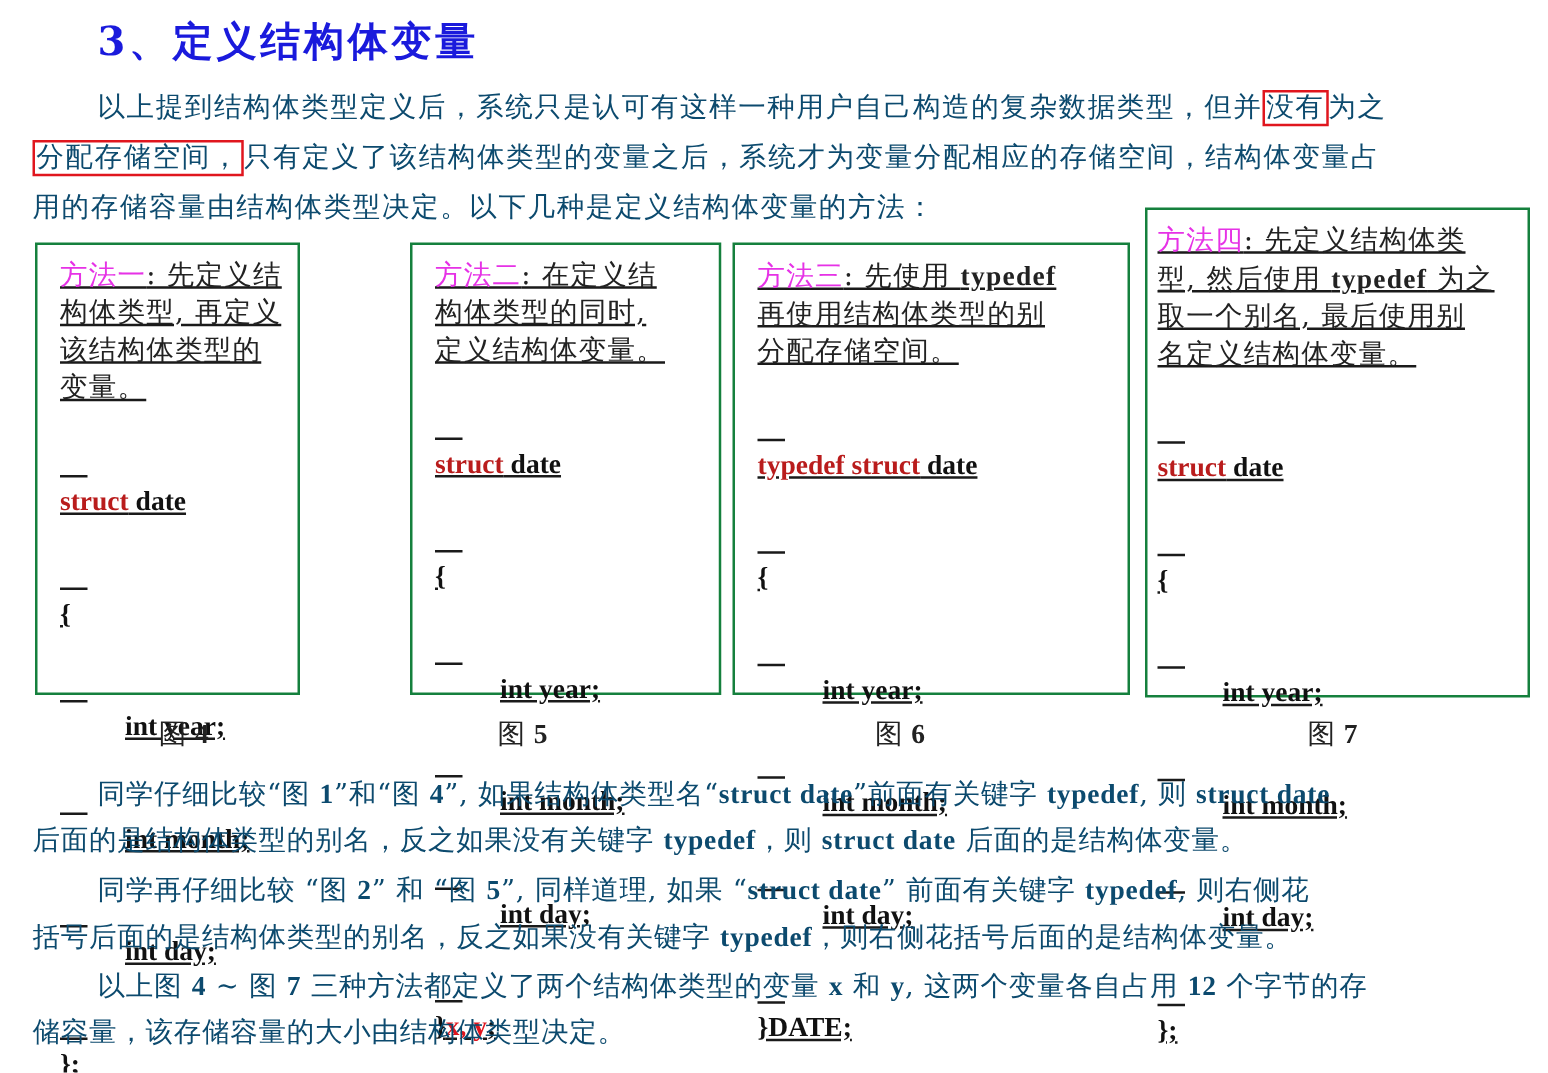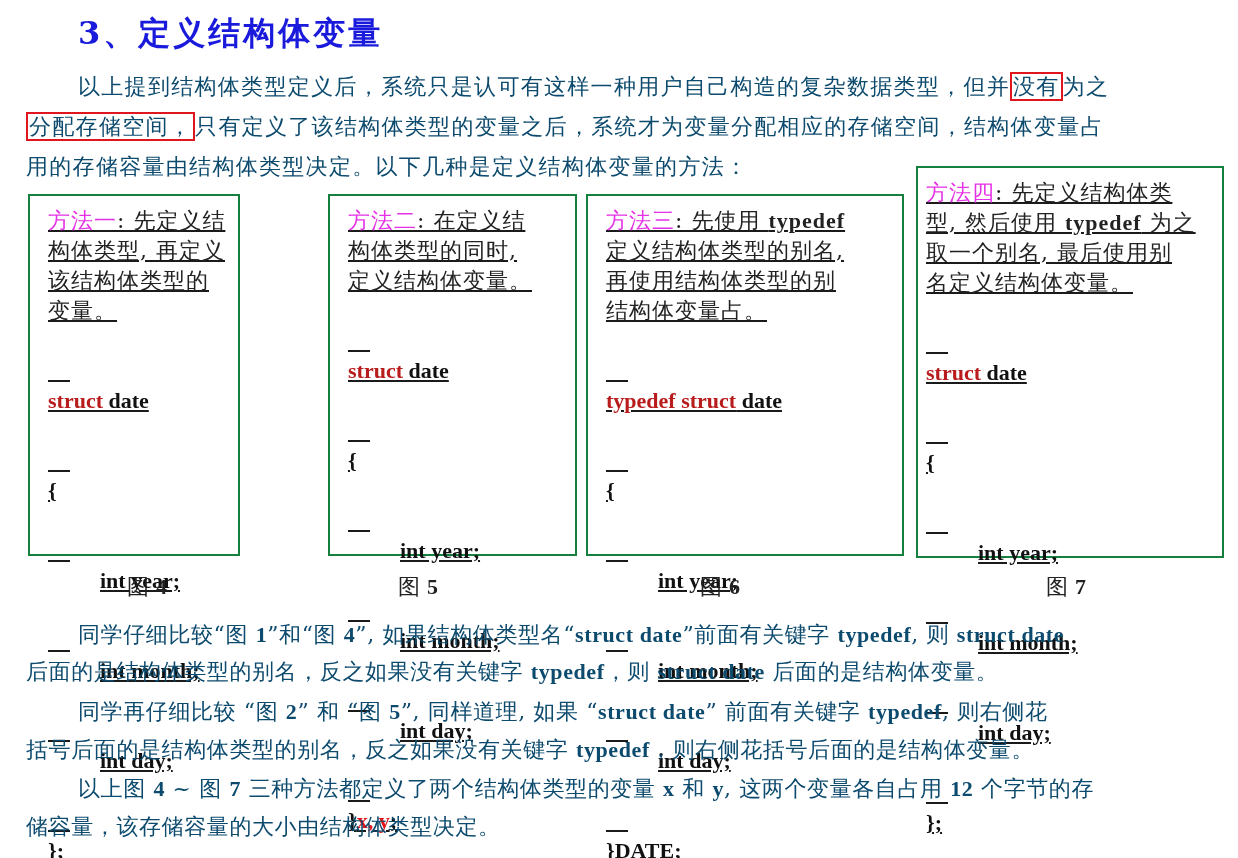--- a/index.html
+++ b/index.html
@@ -82,23 +82,22 @@
     <div class="indent">int month;</div>
     <div class="indent">int day;</div>
     <div><span>}</span><span class="var">x, y</span><span>;</span></div>
   </div>
 </div>
 <div class="fig-label" style="left:398px; top:572px;"><span>图</span> <span class="n">5</span></div>
 
 <div class="box" style="left:586px; top:194px; width:318px; height:362px;">
   <div class="desc">
     <div><span class="method">方法三</span><span>:  先使用 </span><span class="b">typedef</span></div>
-    <div>定义结构体类型的别名,</div>
     <div>再使用结构体类型的别</div>
-    <div>结构体变量占。</div>
+    <div>分配存储空间。</div>
   </div>
   <div class="code">
     <div><span class="kw">typedef struct</span><span> date</span></div>
     <div>{</div>
     <div class="indent">int year;</div>
     <div class="indent">int month;</div>
     <div class="indent">int day;</div>
     <div>}DATE;</div>
     
   </div>

